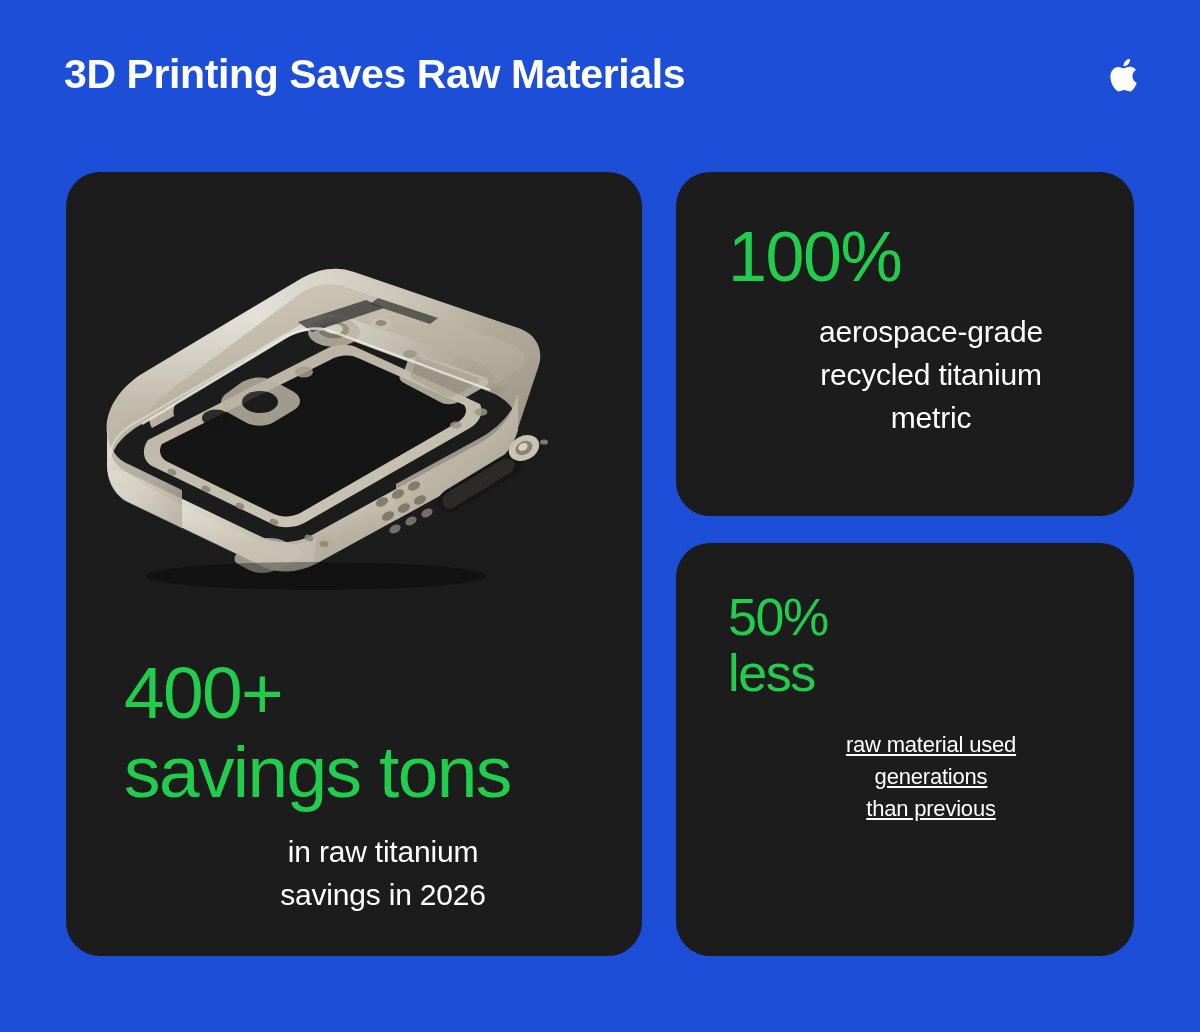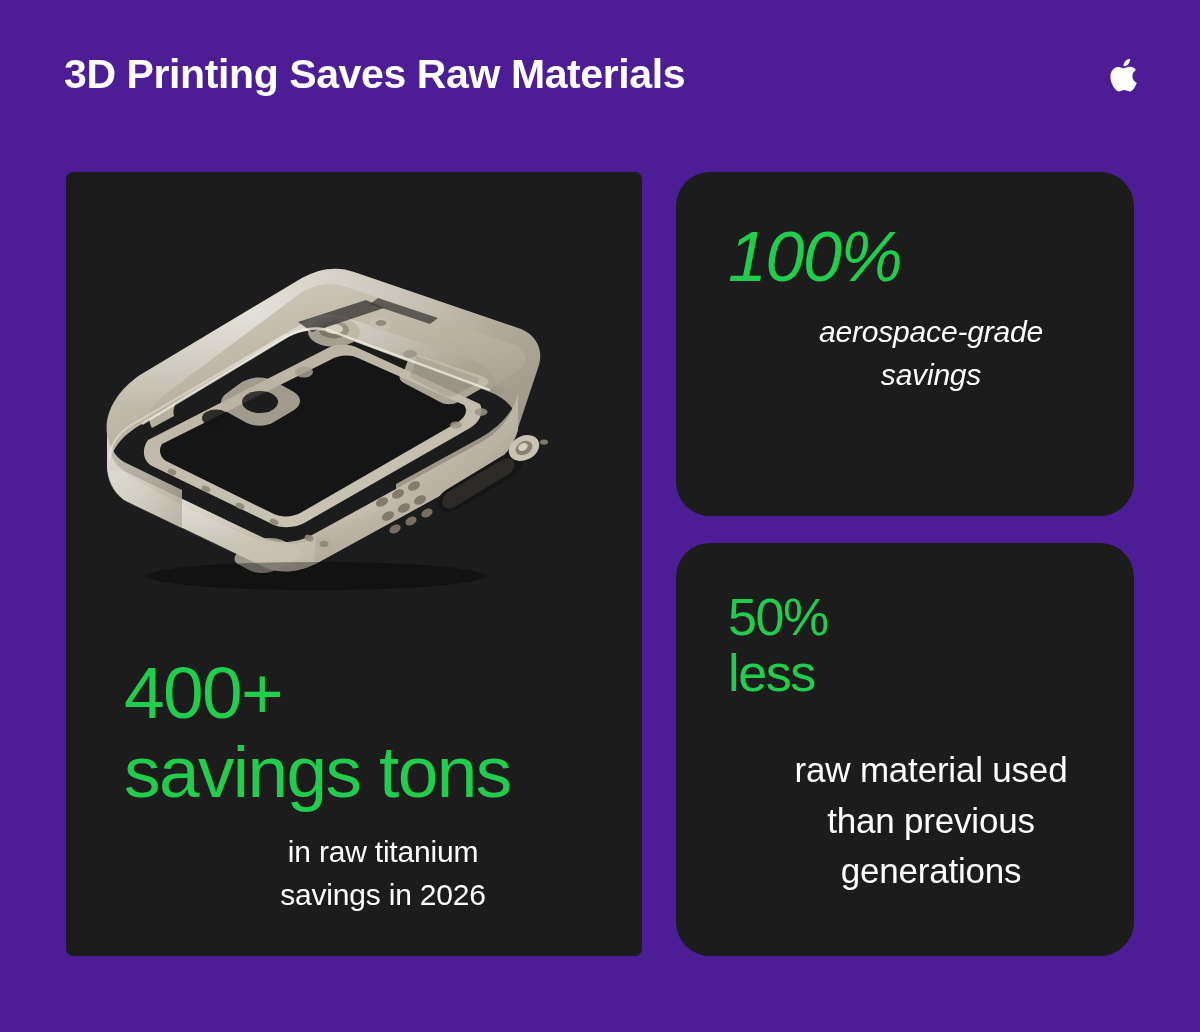--- a/index.html
+++ b/index.html
@@ -12,21 +12,21 @@
     height: 1032px;
     overflow: hidden;
     font-family: "Liberation Sans", sans-serif;
     -webkit-font-smoothing: antialiased;
   }
 
   .page {
     position: relative;
     width: 1200px;
     height: 1032px;
-    background: #4c1d95;
+    background: #1d4ed8;
     box-sizing: border-box;
   }
 
   
   .header {
     position: absolute;
     left: 0;
     top: 0;
     width: 1200px;
     height: 150px;
@@ -72,23 +72,22 @@
     overflow: hidden;
     box-sizing: border-box;
   }
 
   .card-hero {
     grid-column: 1;
     grid-row: 1 / span 2;
     display: flex;
     flex-direction: column;
     justify-content: flex-start;
-    border-radius: 7px;
-  }
-  .card-top-right { grid-column: 2; grid-row: 1; font-style: italic; }
+  }
+  .card-top-right { grid-column: 2; grid-row: 1; }
   .card-bottom-right { grid-column: 2; grid-row: 2; }
 
   
   .product-figure {
     position: relative;
     width: 100%;
     height: 420px;
     flex: none;
   }
   .product-figure svg {
@@ -125,21 +124,21 @@
   .stat-desc .desc-line { display: block; white-space: nowrap; text-align: center; }
 
   
   .card-top-right .inner { padding: 48px 0 0 52px; }
   .card-bottom-right .inner { padding: 46px 0 0 52px; }
 
   .card-top-right .stat-value { font-size: 70px; letter-spacing: -1.4px; }
   .card-top-right .stat-desc { font-size: 30px; margin-top: 14px; }
 
   .card-bottom-right .stat-value { font-size: 52px; letter-spacing: -1.4px; }
-  .card-bottom-right .stat-desc { font-size: 35px; margin-top: 44px; }
+  .card-bottom-right .stat-desc { font-size: 22px; margin-top: 28px; text-decoration: underline; }
 </style>
 </head>
 <body>
 
 <div class="page">
 
   <div class="header">
     <div class="page-title">3D Printing Saves Raw Materials</div>
     <svg class="apple-logo" viewBox="0 0 170 200" aria-hidden="true">
       <path fill="#ffffff" d="M140.6 106.3c-.2-21.8 17.8-32.3 18.6-32.8-10.1-14.8-25.9-16.8-31.5-17-13.4-1.4-26.2 7.9-33 7.9-6.8 0-17.3-7.7-28.4-7.5-14.6.2-28.1 8.5-35.6 21.6-15.2 26.4-3.9 65.5 10.9 86.9 7.2 10.5 15.8 22.3 27.1 21.9 10.9-.4 15-7 28.2-7 13.1 0 16.9 7 28.4 6.8 11.7-.2 19.1-10.6 26.3-21.2 8.3-12.2 11.7-24 11.9-24.6-.3-.1-22.8-8.8-23-34.9z"></path>
@@ -289,33 +288,34 @@
       </div>
     </div>
 
     <div class="card card-top-right">
       <div class="inner">
         <div class="stat-value">
           <span class="stat-line">100%</span>
         </div>
         <div class="stat-desc">
           <span class="desc-line">aerospace-grade</span>
-          <span class="desc-line">savings</span>
+          <span class="desc-line">recycled titanium</span>
+          <span class="desc-line">metric</span>
         </div>
       </div>
     </div>
 
     <div class="card card-bottom-right">
       <div class="inner">
         <div class="stat-value">
           <span class="stat-line">50%</span>
           <span class="stat-line">less</span>
         </div>
         <div class="stat-desc">
           <span class="desc-line">raw material used</span>
+          <span class="desc-line">generations</span>
           <span class="desc-line">than previous</span>
-          <span class="desc-line">generations</span>
         </div>
       </div>
     </div>
 
   </div>
 </div>
 
 </body></html>

